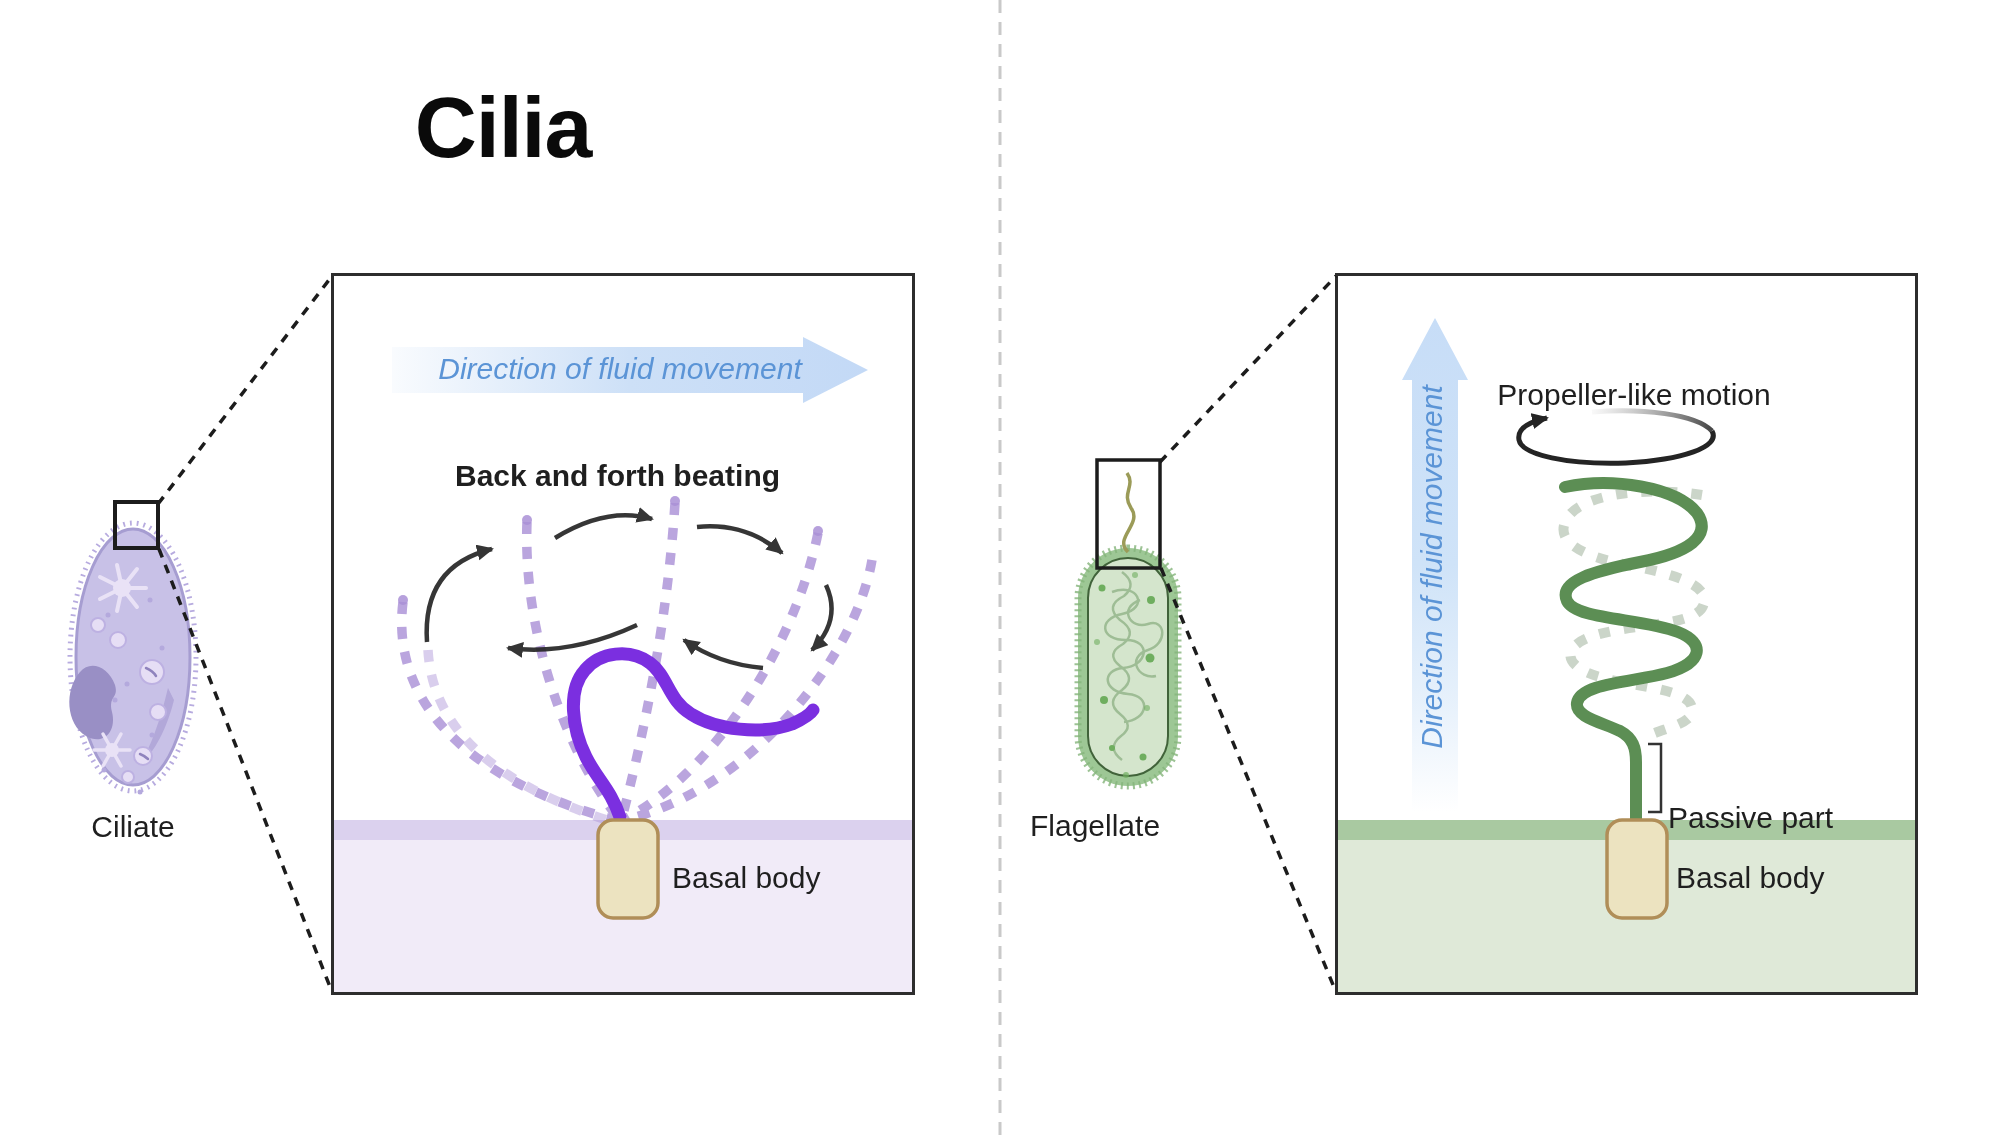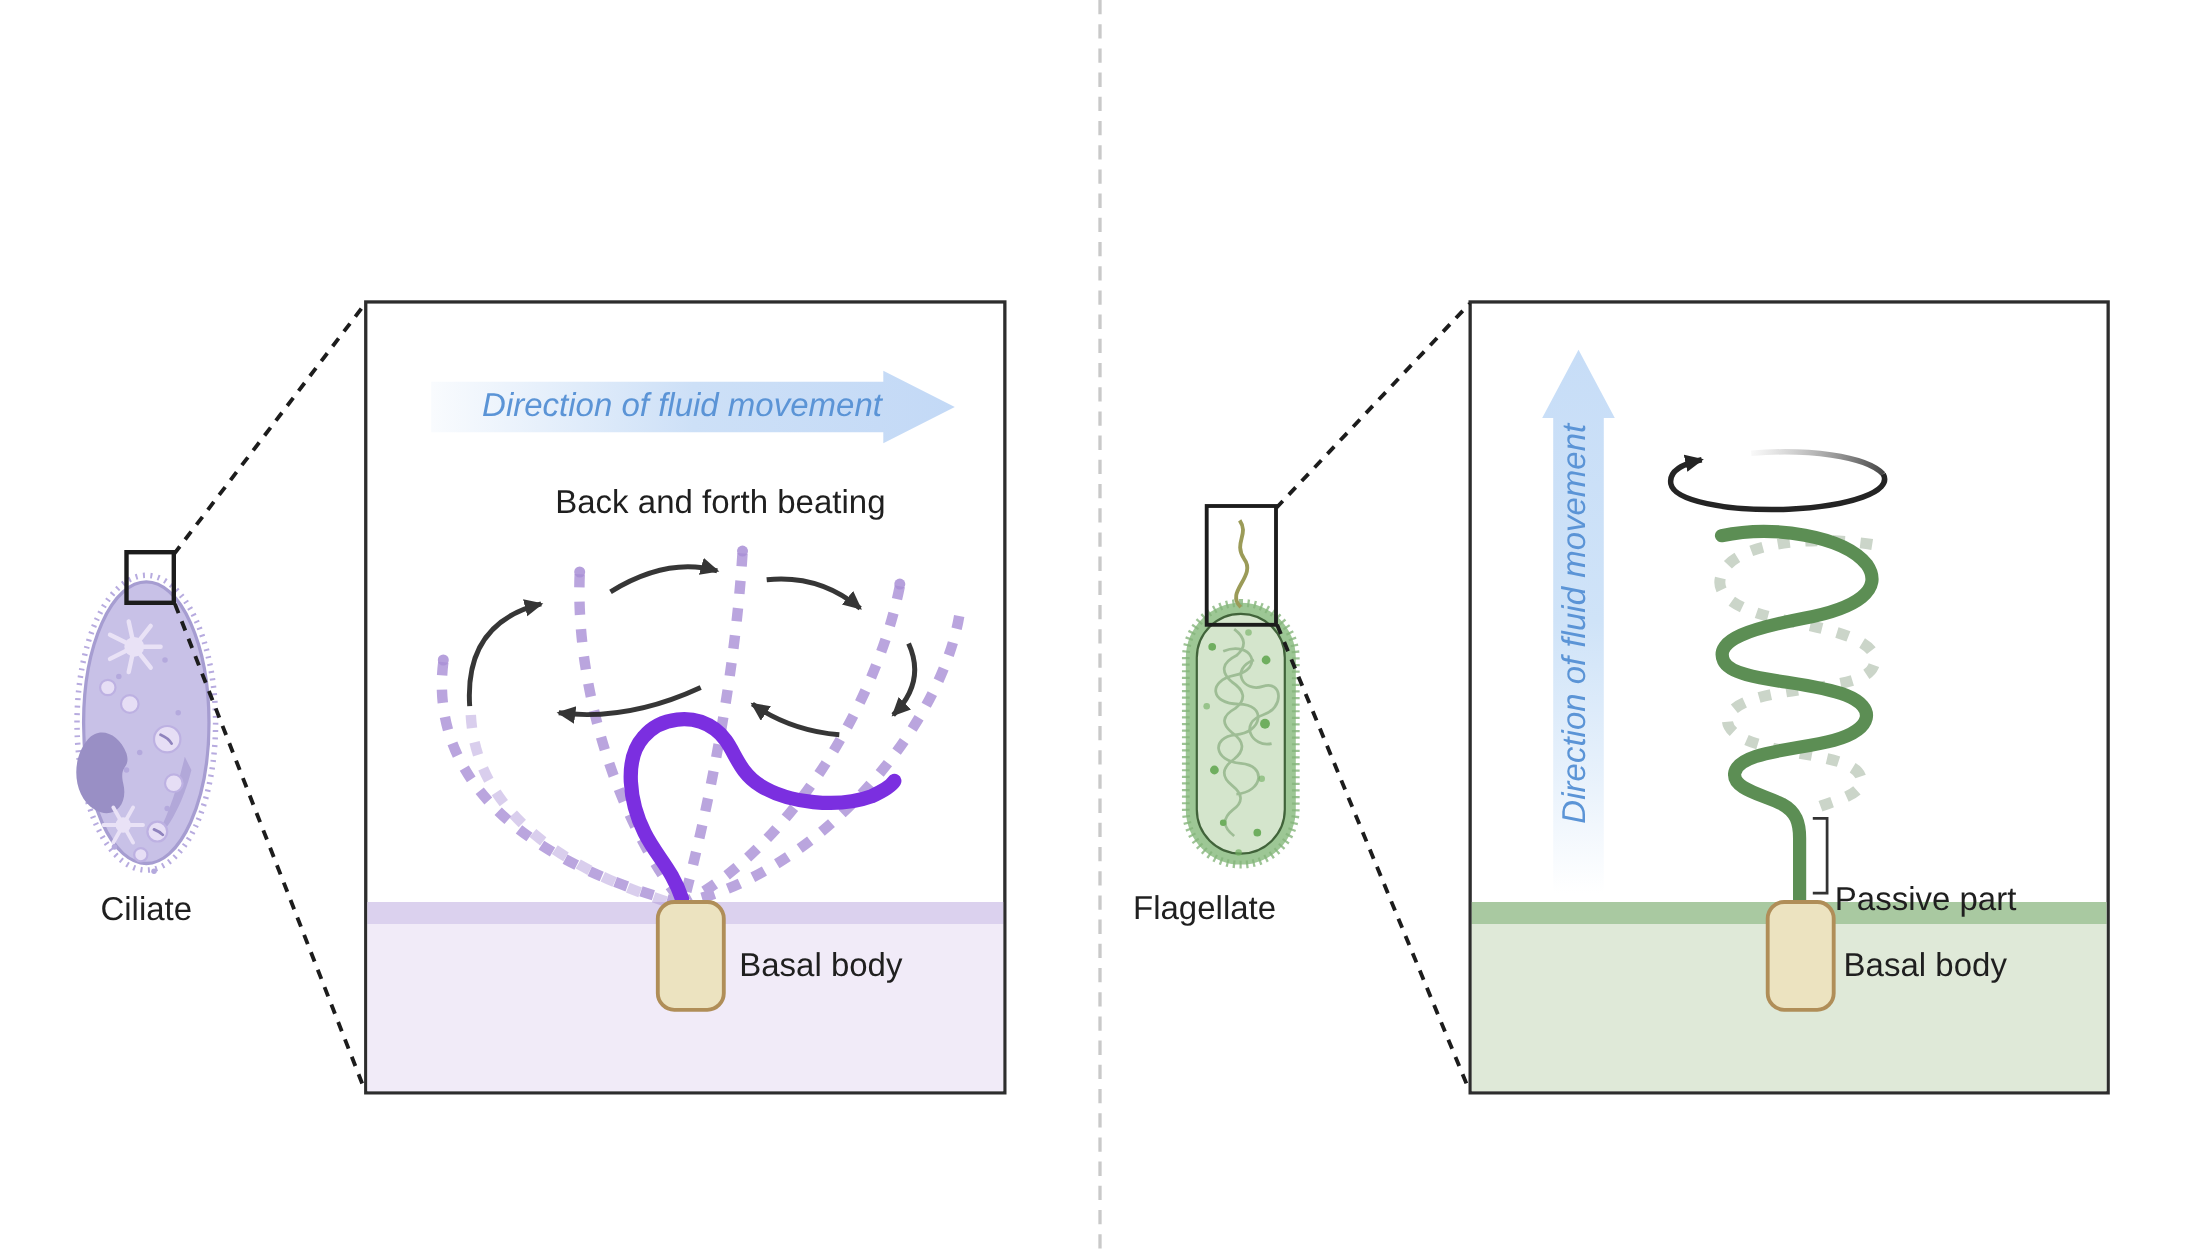--- a/index.html
+++ b/index.html
@@ -23,21 +23,21 @@
     font-size:86px;font-weight:700;color:#0a0a0a;letter-spacing:-1px;line-height:1;
   }
   #cilia-title{left:303px;}
   #flagella-title{left:1300px;}
   .fluid-label{font-style:italic;color:#5b94d6;font-size:30px;}
   #fluid-left{left:400px;top:352px;width:440px;text-align:center;}
   #fluid-up{
     left:1203px;top:549px;width:460px;height:36px;text-align:center;
     transform:rotate(-90deg);transform-origin:center center;
   }
-  #beating-label{left:455px;top:440px;width:350px;text-align:right;}
+  #beating-label{left:455px;top:459px;width:350px;text-align:left;font-weight:bold;}
   #propeller-label{left:1484px;top:378px;width:300px;text-align:center;}
   #passive-label{left:1668px;top:801px;}
   #basal-left-label{left:672px;top:861px;}
   #basal-right-label{left:1676px;top:861px;}
   #ciliate-label{left:33px;top:810px;width:200px;text-align:center;}
   #flagellate-label{left:1030px;top:809px;width:200px;text-align:left;}
 </style>
 </head>
 <body>
 
@@ -194,24 +194,26 @@
         <circle cx="1126" cy="775" r="3" opacity="0.7"></circle>
           <circle cx="1135" cy="575" r="3" opacity="0.6"></circle>
       </g>
       <path d="M1128,552 C1113,538 1143,524 1131,508 C1121,493 1136,486 1127,473" fill="none" stroke="#9b9b58" stroke-width="3.5"></path>
       <rect x="1097" y="460" width="63" height="108" fill="none" stroke="#1c1c1c" stroke-width="3.5"></rect>
       <line x1="1160" y1="462" x2="1336" y2="276" stroke="#1c1c1c" stroke-width="3.5" stroke-dasharray="9 8"></line>
       <line x1="1161" y1="568" x2="1336" y2="992" stroke="#1c1c1c" stroke-width="3.5" stroke-dasharray="9 8"></line>
     </g>
   </svg>
 
+  <div class="title" id="cilia-title">Cilia</div>
 
   <div class="lbl fluid-label" id="fluid-left">Direction of fluid movement</div>
   <div class="lbl" id="beating-label">Back and forth beating</div>
   <div class="lbl" id="basal-left-label">Basal body</div>
   <div class="lbl" id="ciliate-label">Ciliate</div>
 
   <div class="lbl fluid-label" id="fluid-up">Direction of fluid movement</div>
+  <div class="lbl" id="propeller-label">Propeller-like motion</div>
   <div class="lbl" id="passive-label">Passive part</div>
   <div class="lbl" id="basal-right-label">Basal body</div>
   <div class="lbl" id="flagellate-label">Flagellate</div>
 
 </div>
 
 </body></html>

